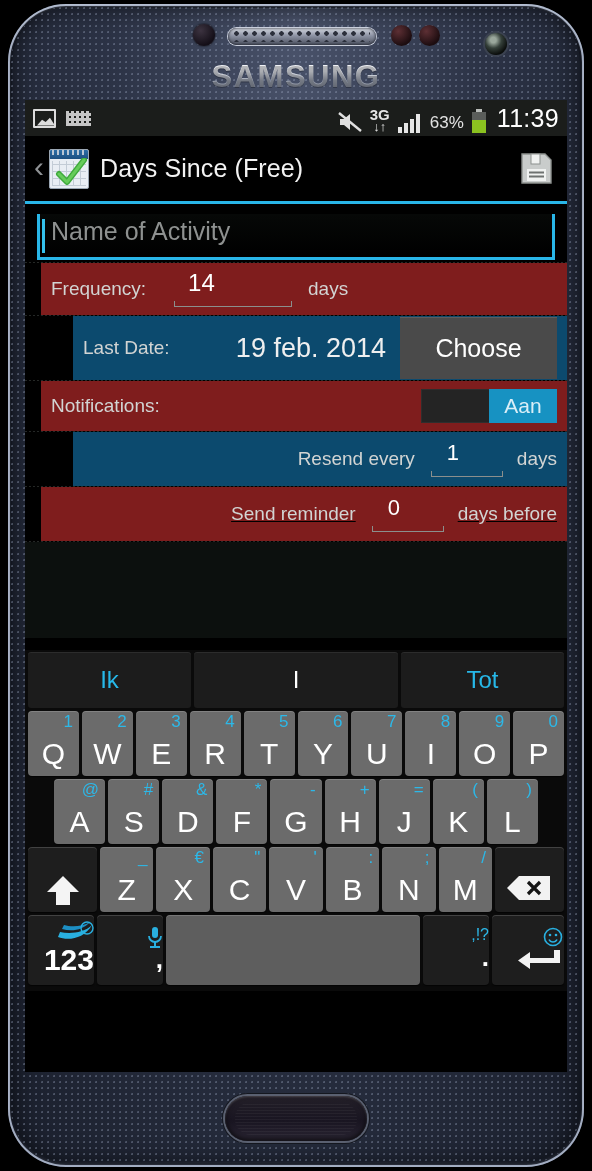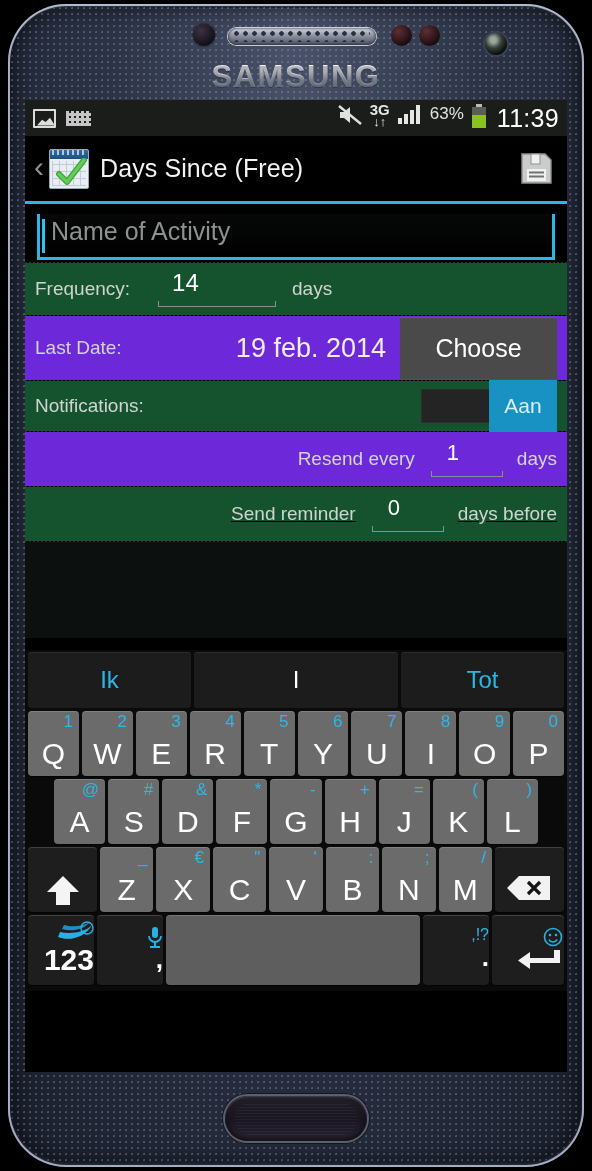--- a/index.html
+++ b/index.html
@@ -82,21 +82,21 @@
     background: #000; overflow: hidden; z-index: 5;
   }
 
   
   #status-bar {
     height: 36px; background: #1b1d1b;
     display: flex; align-items: center; padding: 0 8px;
     color: #e7e7e7;
   }
   .sb-left { display: flex; align-items: center; gap: 10px; }
-  .sb-right { margin-left: auto; display: flex; align-items: flex-start; gap: 7px; }
+  .sb-right { margin-left: auto; display: flex; align-items: flex-end; gap: 7px; }
   #status-time { font-size: 25px; font-weight: 400; color: #fff; letter-spacing: .3px;
     margin-left: 3px; }
   #battery-percent { font-size: 17px; color: #e2e2e2; }
   .icon-img { width: 23px; height: 19px; border: 2px solid #dcdcdc; border-radius: 1px;
     position: relative; overflow: hidden; background: #1b1d1b; }
   .icon-img::after { content:""; position:absolute; left:2px; right:-1px; bottom:0; height:9px;
     background:#dcdcdc; clip-path: polygon(0 100%, 28% 35%, 48% 62%, 72% 14%, 100% 100%); }
   .icon-kbd { width: 25px; height: 15px; position: relative; }
   .icon-kbd::before { content:""; position:absolute; inset:0;
     background-image:
@@ -139,22 +139,22 @@
     position: relative; height: 46px;
     border-bottom: 3px solid #29b6e8;
     border-left: 3px solid #29b6e8; border-right: 3px solid #29b6e8;
     background: linear-gradient(#060807, #000);
   }
   #name-field .caret { position:absolute; left:2px; top:5px; width:3px; height:34px;
     background:#34c1ec; }
   #name-placeholder { position:absolute; left:11px; top:3px; color:#8e9190;
     font-size: 25px; font-weight: 300; }
 
-  .band-a { background: #14532d; }
-  .band-b { background: #6d28d9; }
+  .band-a { background: #7f1d1d; margin-left: 16px; }
+  .band-b { background: #0c4a6e; margin-left: 48px; }
 
   #row-frequency { height: 52px; }
   #freq-input { width: 118px; margin-left: 28px; height: 36px; position: relative; }
   #freq-input .val { color:#fff; font-size:24px; position:absolute; left:14px; top:-2px; }
   #freq-input .underline { position:absolute; left:0; right:0; bottom:0; height:1px;
     background:#8b8f8d; }
   #freq-input .underline::before, #freq-input .underline::after {
     content:""; position:absolute; bottom:0; width:1px; height:6px; background:#8b8f8d; }
   #freq-input .underline::before { left:0; }
   #freq-input .underline::after { right:0; }
@@ -166,21 +166,21 @@
     width: 157px; height: 62px; background: #4a4a4a; color:#fff;
     display:flex; align-items:center; justify-content:center;
     font-size: 25px; font-weight: 300;
     box-shadow: inset 0 1px 0 rgba(255,255,255,.10);
   }
 
   #row-notifications { height: 50px; }
   #notif-toggle { margin-left:auto; width:136px; height:34px; background:#242424;
     display:flex; align-items:center; justify-content:flex-end;
     box-shadow: inset 0 0 0 1px #2e2e2e; }
-  #notif-toggle .thumb { width:68px; height:52px; background:#1792c2; color:#d9eef7;
+  #notif-toggle .thumb { width:68px; height:34px; background:#1792c2; color:#d9eef7;
     display:flex; align-items:center; justify-content:center; font-size:21px; }
 
   #row-resend { height: 54px; }
   #row-reminder { height: 54px; text-decoration: underline; }
   .right-label { margin-left:auto; color:#d2d4d3; font-size:19px; }
   .num-input { width: 72px; height: 36px; position: relative; margin-left: 16px; }
   .num-input .val { color:#fff; font-size:22px; position:absolute; left:16px; top:-1px; }
   .num-input .underline { position:absolute; left:0; right:0; bottom:0; height:1px;
     background:#8b8f8d; }
   .num-input .underline::before, .num-input .underline::after {

